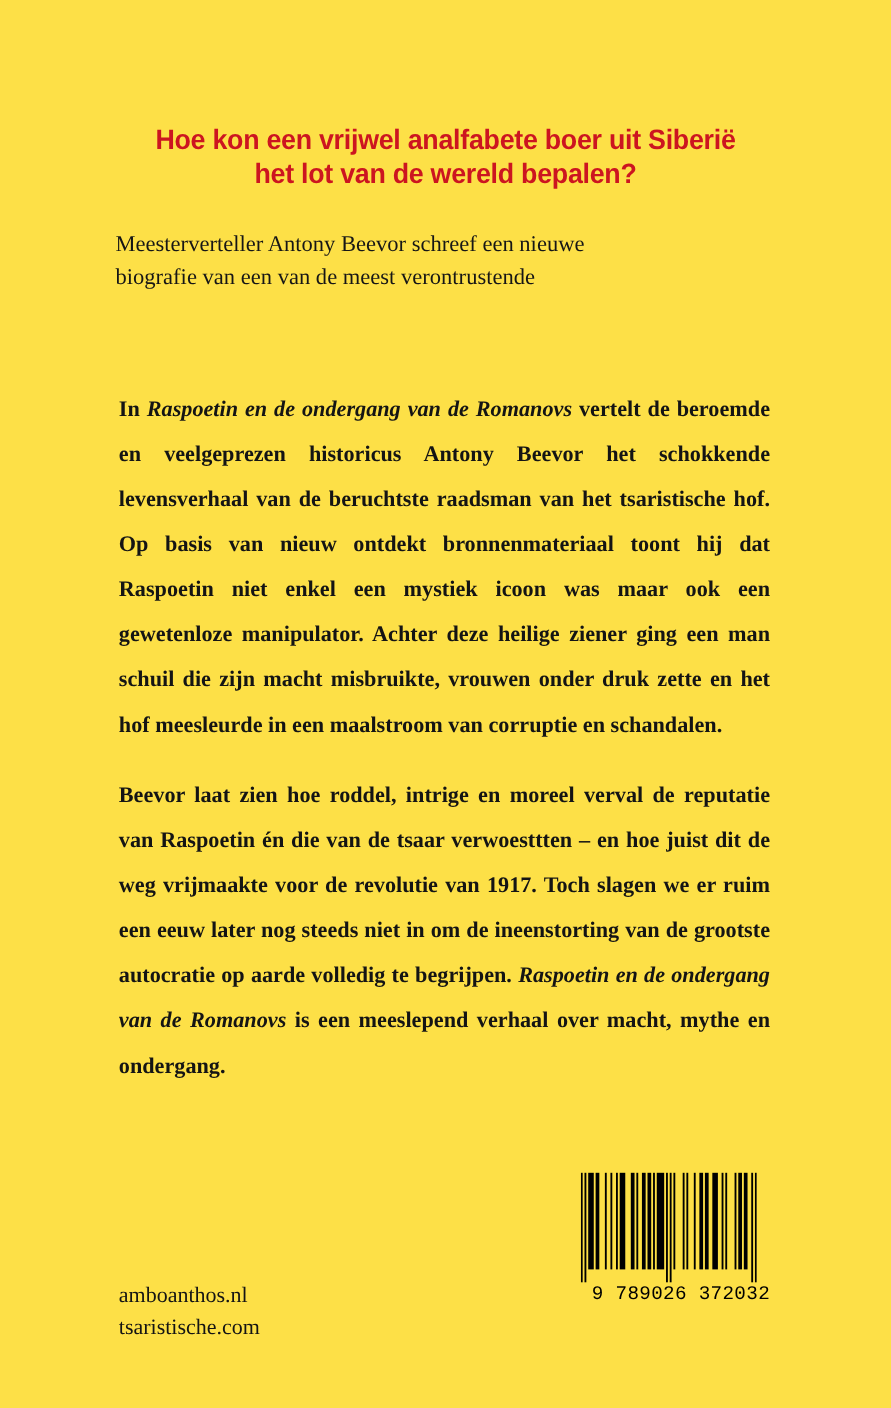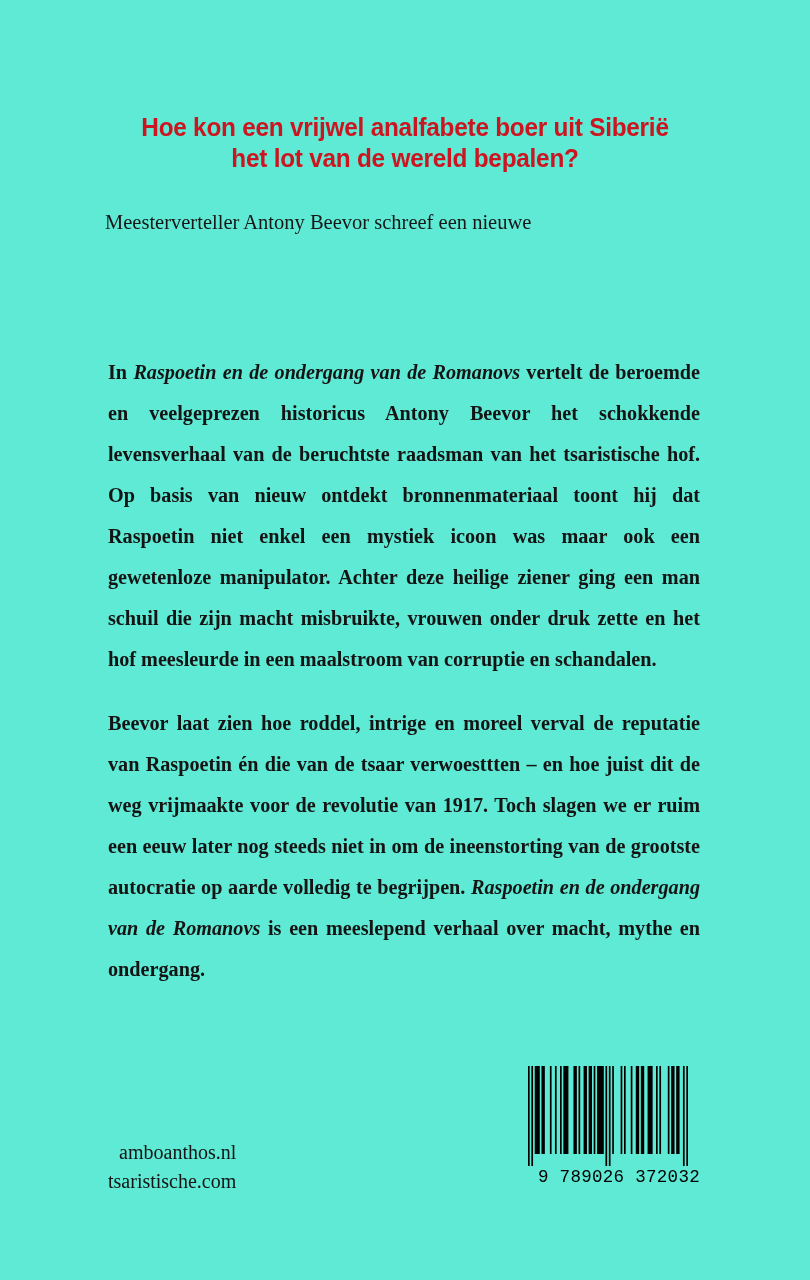--- a/index.html
+++ b/index.html
@@ -12,21 +12,21 @@
     background: #fdfdfd;
     font-family: "Liberation Serif", "DejaVu Serif", serif;
     color: #1a1a1a;
     overflow: hidden;
     position: relative;
   }
 
   .page {
     position: absolute;
     inset: 0;
-    background: #5eead4;
+    background: #fde047;
   }
 
   
   .headline {
     position: absolute;
     left: 60px;
     top: 112px;
     width: 690px;
     text-align: center;
     font-family: "Liberation Sans", "DejaVu Sans", sans-serif;
@@ -79,25 +79,24 @@
     margin-bottom: 0;
   }
   .body-copy p .title-italic {
     font-style: italic;
   }
 
   
   .footer-links {
     position: absolute;
     left: 108px;
-    top: 1138px;
+    top: 1164px;
     font-size: 20px;
     line-height: 29px;
     color: #141414;
-    text-align: right;
   }
   .footer-links span {
     display: block;
     white-space: nowrap;
   }
 
   
   .barcode-block {
     position: absolute;
     left: 528px;
@@ -124,20 +123,21 @@
 
 <div class="page">
 
   <div class="headline">
     <span class="hl-line">Hoe kon een vrijwel analfabete boer uit Siberië</span>
     <span class="hl-line">het lot van de wereld bepalen?</span>
   </div>
 
   <div class="subtitle">
     <span class="sub-line">Meesterverteller Antony Beevor schreef een nieuwe</span>
+    <span class="sub-line">biografie van een van de meest verontrustende</span>
   </div>
 
   <div class="body-copy">
     <p><span>In </span><span class="title-italic">Raspoetin en de ondergang van de Romanovs</span><span> vertelt de beroemde en veelgeprezen historicus Antony Beevor het schokkende levensverhaal van de beruchtste raadsman van het tsaristische hof. Op basis van nieuw ontdekt bronnenmateriaal toont hij dat Raspoetin niet enkel een mystiek icoon was maar ook een gewetenloze manipulator. Achter deze heilige ziener ging een man schuil die zijn macht misbruikte, vrouwen onder druk zette en het hof meesleurde in een maalstroom van corruptie en schandalen.</span></p>
     <p><span>Beevor laat zien hoe roddel, intrige en moreel verval de reputatie van Raspoetin én die van de tsaar verwoesttten – en hoe juist dit de weg vrijmaakte voor de revolutie van 1917. Toch slagen we er ruim een eeuw later nog steeds niet in om de ineenstorting van de grootste autocratie op aarde volledig te begrijpen. </span><span class="title-italic">Raspoetin en de ondergang van de Romanovs</span><span> is een meeslepend verhaal over macht, mythe en ondergang.</span></p>
   </div>
 
   <div class="footer-links">
     <span>amboanthos.nl</span>
     <span>tsaristische.com</span>

